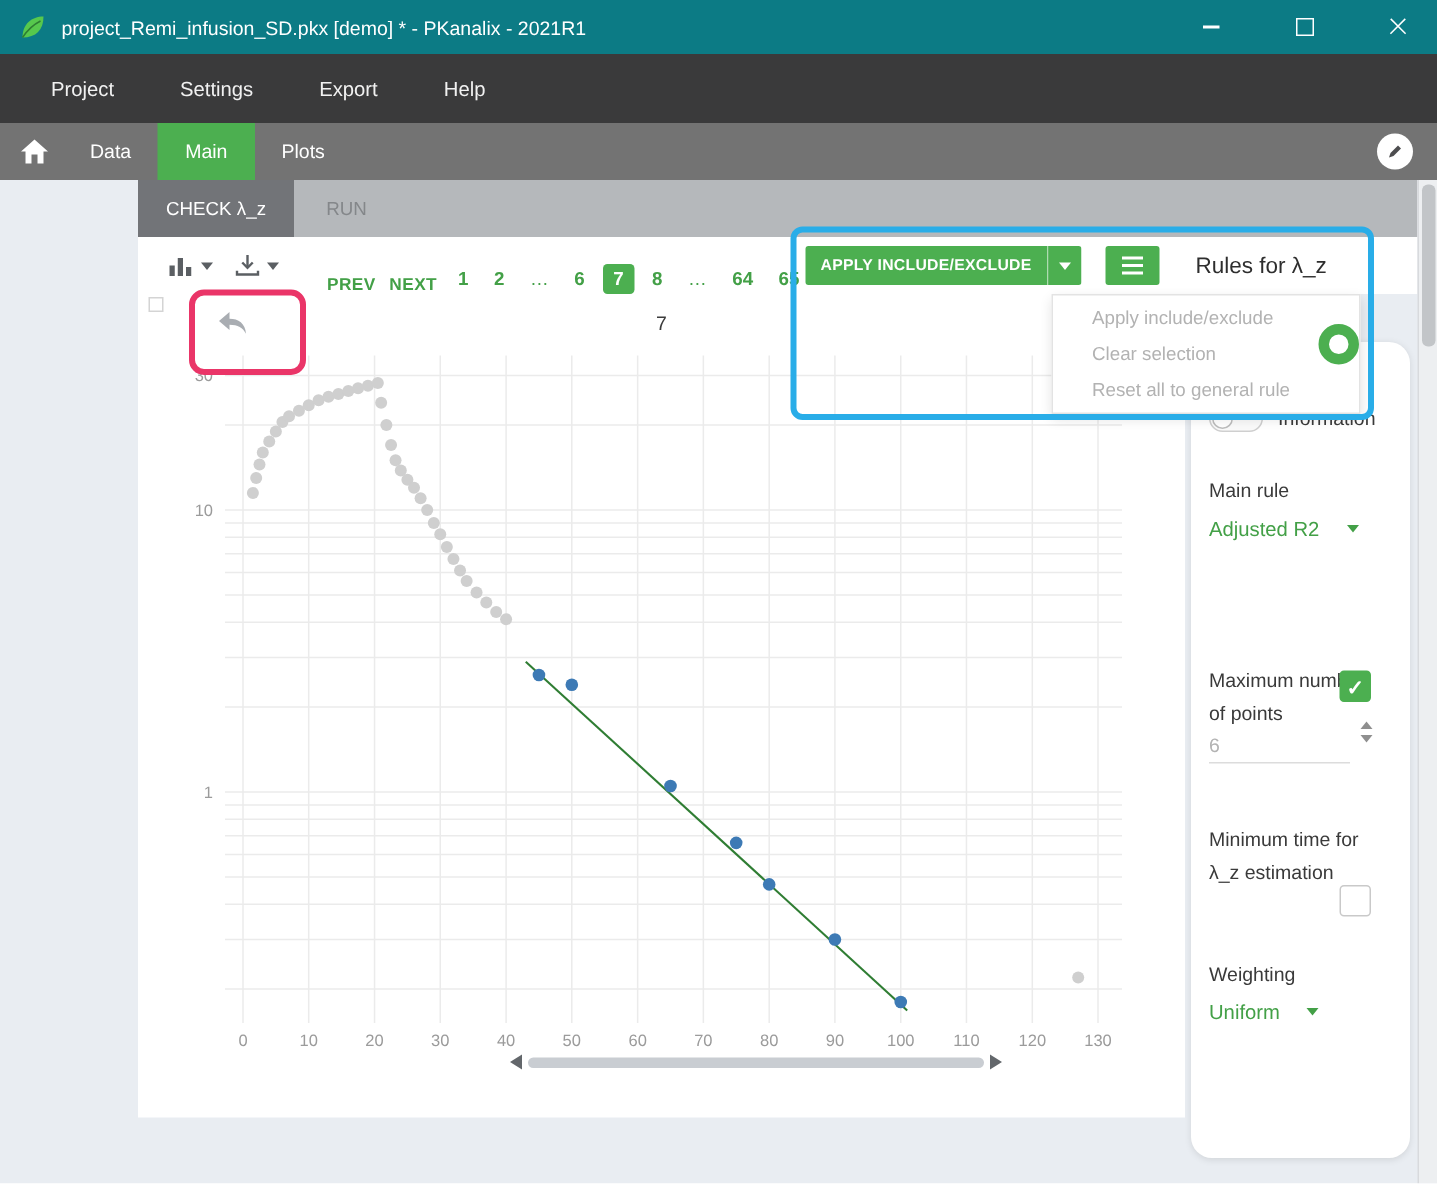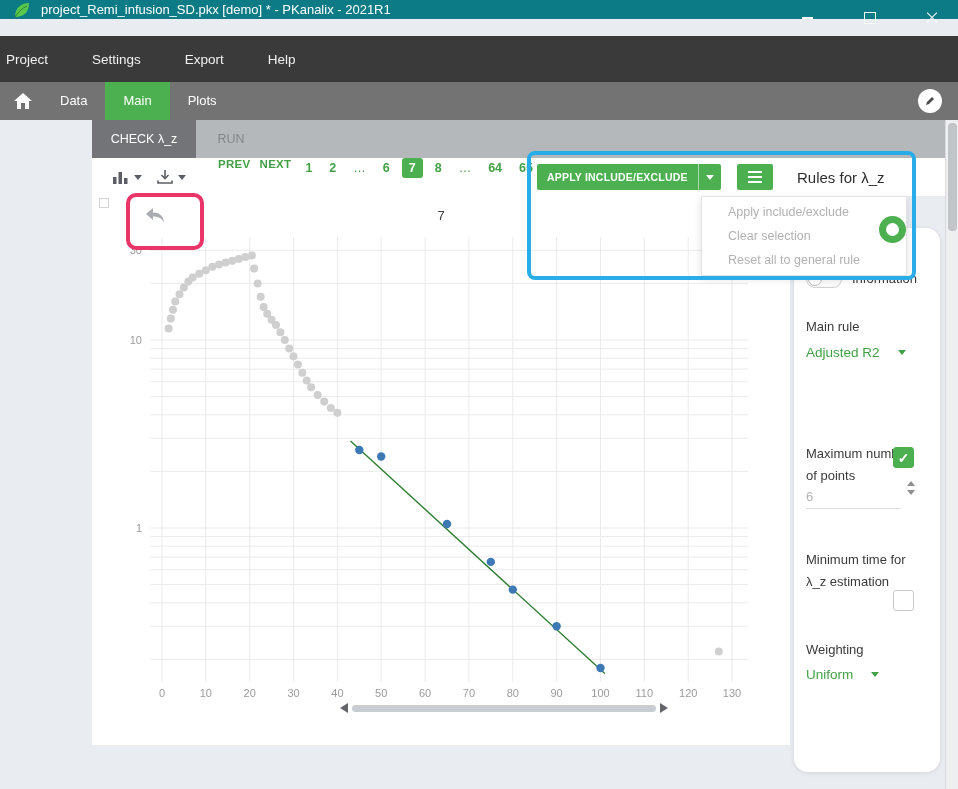--- a/index.html
+++ b/index.html
@@ -1,36 +1,36 @@
 <!DOCTYPE html>
 <html><head>
 <meta charset="utf-8">
 <style>
   html,body{margin:0;padding:0;background:#fff;}
   .app{position:relative;width:958px;height:789px;overflow:hidden;
        font-family:"Liberation Sans",sans-serif;background:#e9edf2;
        -webkit-font-smoothing:antialiased;}
 
   
-  .titlebar{position:absolute;left:0;top:0;width:958px;height:19px;background:#0c7b85;
+  .titlebar{position:absolute;left:0;top:0;width:958px;height:36px;background:#0c7b85;
             display:flex;align-items:center;}
   .leaf{margin-left:12px;display:flex;}
   .win-title{color:#fff;font-size:13px;margin-left:9px;}
   .winbtn{position:absolute;top:0;height:36px;width:46px;display:flex;align-items:center;justify-content:center;cursor:default;}
   .winbtn.min{left:784px;}.winbtn.max{left:847px;}.winbtn.close{left:906px;width:52px;}
   .glyph-min{width:11px;height:1.2px;background:#fff;}
   .glyph-max{width:10px;height:10px;border:1.2px solid #fff;}
   .glyph-close{position:relative;width:14px;height:14px;}
   .glyph-close .b{position:absolute;top:6.3px;left:0;width:14px;height:1.3px;background:#fff;}
   .glyph-close .b1{transform:rotate(45deg);}
   .glyph-close .b2{transform:rotate(-45deg);}
 
   
   .menubar{position:absolute;left:0;top:36px;width:958px;height:46px;background:#3a3a3b;
-           display:flex;align-items:center;gap:44px;padding-left:6px;box-sizing:border-box;}
+           display:flex;align-items:center;gap:44px;padding-left:34px;box-sizing:border-box;}
   .mitem{color:#f1f1f1;font-size:13.5px;cursor:default;}
 
   
   .tabbar{position:absolute;left:0;top:82px;width:958px;height:38px;background:#737373;
           display:flex;align-items:center;}
   .home{width:38px;height:38px;display:flex;align-items:center;justify-content:center;margin-left:4px;}
   .navtab{height:38px;line-height:38px;padding:0 18px;color:#fff;font-size:13px;cursor:default;}
   .navtab.active{background:#4caf50;}
   .chatbtn{position:absolute;right:16px;top:7px;width:24px;height:24px;border-radius:50%;background:#fff;
            display:flex;align-items:center;justify-content:center;}
@@ -45,21 +45,21 @@
   .subtabbar{position:absolute;left:92px;top:120px;width:853px;height:38px;background:#b5b8bb;display:flex;}
   .subtab{height:38px;display:flex;align-items:center;justify-content:center;font-size:12.5px;cursor:default;}
   .subtab.active{background:#727478;color:#fff;width:104px;}
   .subtab.inactive{color:#84878a;width:70px;}
 
   
   .toolbar{position:absolute;left:92px;top:158px;width:853px;height:38px;background:#fff;}
   .tool-icons{position:absolute;left:20px;top:0;height:38px;display:flex;align-items:center;gap:14px;}
   .icon-dd{display:flex;align-items:center;gap:4px;}
   .caret-dark{width:0;height:0;border-left:4px solid transparent;border-right:4px solid transparent;border-top:5px solid #5b5f63;}
-  .pager{position:absolute;left:126px;top:0;height:38px;display:flex;align-items:flex-start;gap:9px;}
+  .pager{position:absolute;left:126px;top:0;height:38px;display:flex;align-items:flex-end;gap:9px;}
   .nav-word{color:#43a047;font-weight:bold;font-size:11.5px;letter-spacing:.3px;cursor:default;}
   .page{color:#43a047;font-size:12.5px;font-weight:bold;padding:3px 5px;border-radius:3px;cursor:default;}
   .page.active{background:#4caf50;color:#fff;padding:3px 7px;}
   .page.dots{font-weight:normal;}
   .apply-group{position:absolute;left:445px;top:6px;height:26px;display:flex;cursor:default;}
   .apply-btn{background:#4caf50;color:#fff;font-size:10.5px;font-weight:bold;display:flex;align-items:center;
              padding:0 10px;border-radius:2px 0 0 2px;letter-spacing:.2px;}
   .apply-caret{width:22px;background:#4caf50;border-left:1px solid rgba(255,255,255,.55);
                display:flex;align-items:center;justify-content:center;border-radius:0 2px 2px 0;}
   .caret-white{width:0;height:0;border-left:4px solid transparent;border-right:4px solid transparent;border-top:5px solid #fff;}

